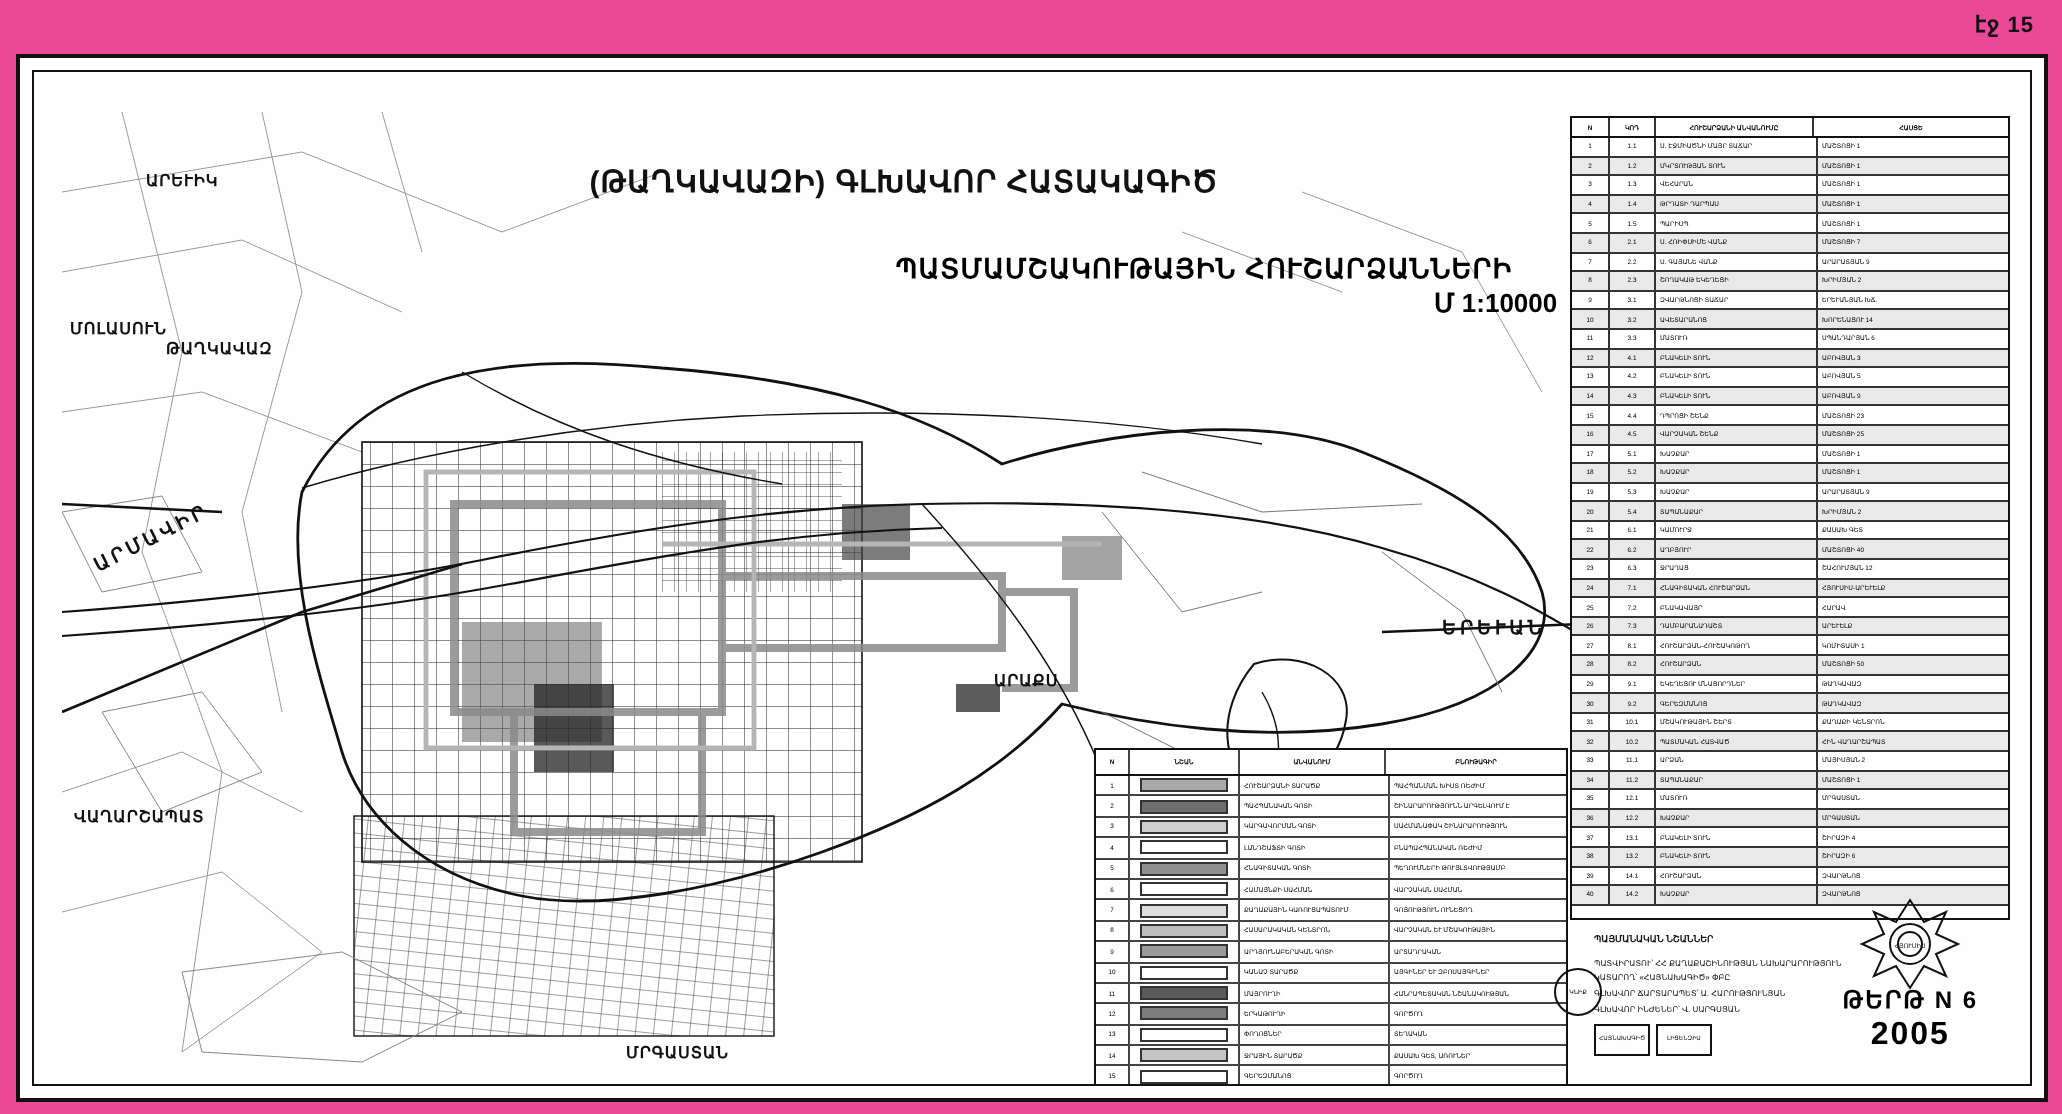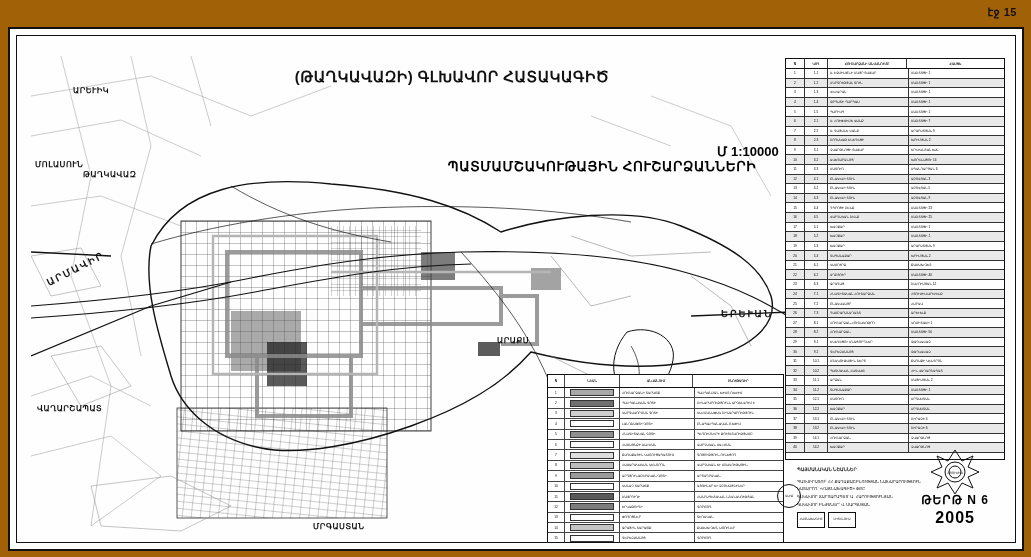--- a/index.html
+++ b/index.html
@@ -1,30 +1,30 @@
 <!DOCTYPE html>
 <html><head>
 <meta charset="utf-8">
 <style>
   html,body{margin:0;padding:0;background:#ffffff;}
   body{width:1031px;height:557px;overflow:hidden;font-family:"Liberation Sans",sans-serif;}
-  #page{position:relative;width:1031px;height:557px;background:#a16207;}
+  #page{position:relative;width:1031px;height:557px;background:#ec4899;}
 
   
   .page-num{position:absolute;right:14px;top:6px;font-size:11px;font-weight:bold;color:#111;letter-spacing:.5px;}
 
   
   .scan-frame{position:absolute;left:8px;top:27px;width:1012px;height:520px;border:2px solid #111;background:#fff;}
   .sheet{position:absolute;left:6px;top:6px;right:6px;bottom:6px;border:1px solid #111;background:#fefefe;overflow:hidden;}
 
   
   .title-block{position:absolute;left:110px;top:28px;width:650px;text-align:center;color:#111;}
   .t1{font-size:17px;font-weight:bold;letter-spacing:1px;line-height:1.22;text-shadow:0 0 1px rgba(0,0,0,.35);}
-  .t2{font-size:15px;font-weight:bold;letter-spacing:.5px;margin-top:4px;}
-  .subtitle{position:absolute;left:400px;top:90px;width:370px;text-align:center;margin-top:32px;}
+  .t2{font-size:15px;font-weight:bold;letter-spacing:.5px;margin-top:18px;}
+  .subtitle{position:absolute;left:400px;top:90px;width:370px;text-align:center;}
   .s1{font-size:13.5px;font-weight:bold;letter-spacing:.6px;line-height:1.3;}
   .scale{position:absolute;left:700px;top:108px;font-size:13px;font-weight:bold;}
 
   
   .map-area{position:absolute;left:14px;top:20px;width:760px;height:480px;}
   .map-area svg{display:block;}
 
   .map-label{position:absolute;font-size:8px;font-weight:bold;color:#111;letter-spacing:.5px;}
   .map-label.big{font-size:9.5px;letter-spacing:2px;}
 

